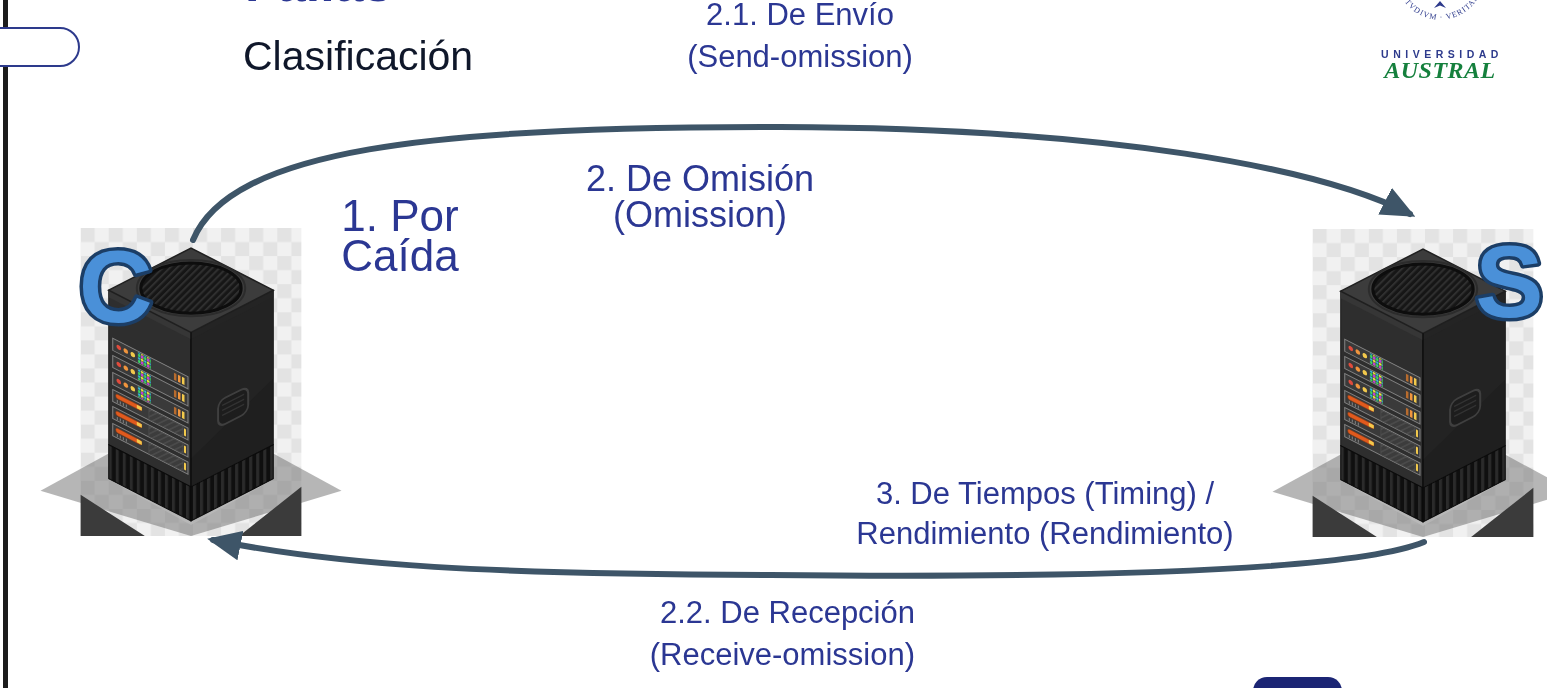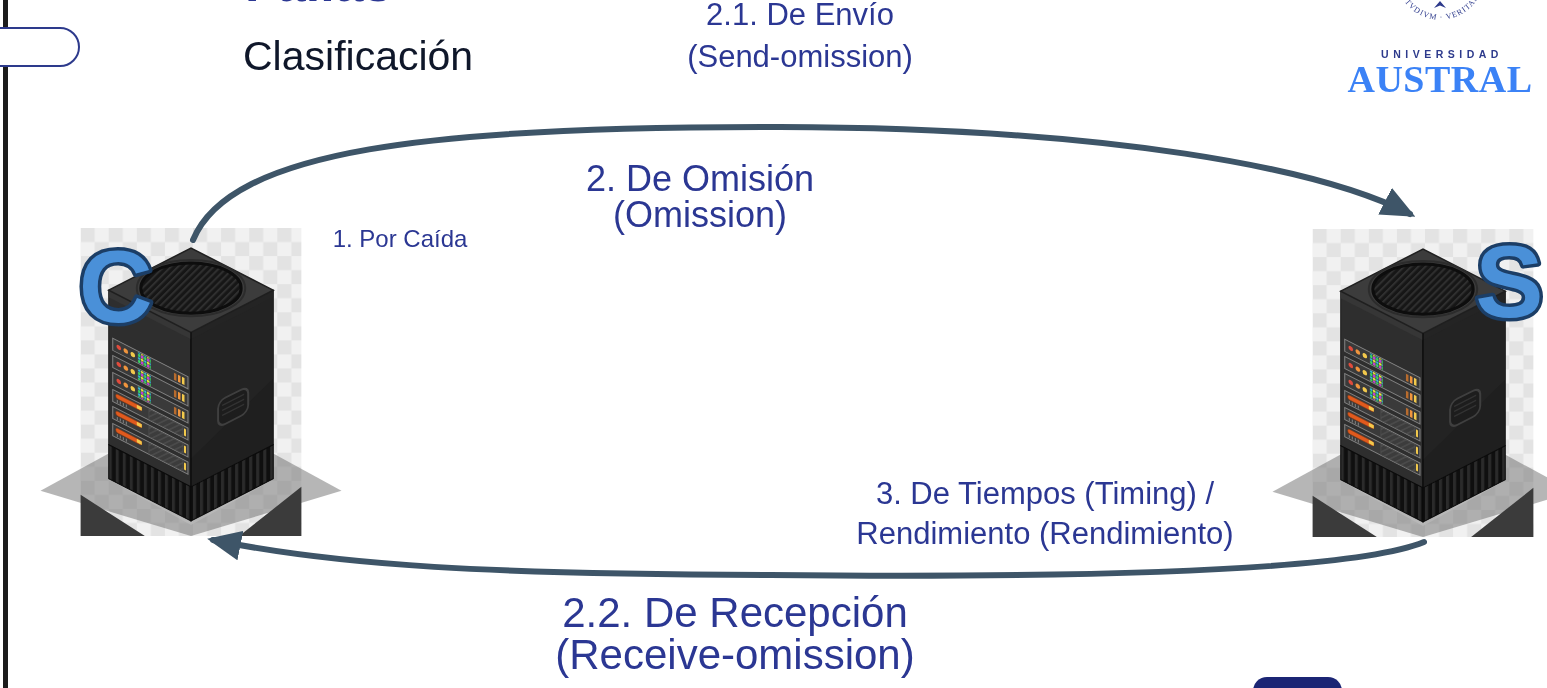--- a/index.html
+++ b/index.html
@@ -20,32 +20,32 @@
     color:#2B3793; white-space:nowrap;
   }
   .subtitle {
     left:243px; top:33px; font-size:41px; font-weight:400;
     color:#0f172a; white-space:nowrap;
   }
   
   .lbl { color:#2B3793; text-align:center; }
   .lbl-send    { left:620px; top:-6px;  width:360px; font-size:31px; line-height:42px; }
   .lbl-omis    { left:545px; top:161px; width:310px; font-size:36px; line-height:36px; }
-  .lbl-crash   { left:285px; top:196px; width:230px; font-size:24px; line-height:40px;margin-top:23px; }
+  .lbl-crash   { left:285px; top:196px; width:230px; font-size:44px; line-height:40px; }
   .lbl-timing  { left:830px; top:474px; width:430px; font-size:31px; line-height:40px; }
-  .lbl-receive { left:555px; top:592px; width:360px; font-size:42px; line-height:42px; }
+  .lbl-receive { left:555px; top:592px; width:360px; font-size:31px; line-height:42px;text-align:right; }
   
   .logo { left:1342px; top:0; width:196px; text-align:center; color:#2D3A8C; }
   .logo-university {
     margin-top:18px; font-size:10.5px; font-weight:700; letter-spacing:4.5px;
     text-indent:4px; color:#2D3A8C;
   }
   .logo-name {
-    margin-top:-3px; font-family:"Liberation Serif", serif; font-size:38px;
-    font-weight:700; letter-spacing:0.5px; color:#3b82f6;
+    margin-top:-3px; font-family:"Liberation Serif", serif; font-size:24px;
+    font-weight:700; letter-spacing:0.5px; color:#15803d;font-style:italic;
   }
   
   .server { width:222px; height:308px; }
   .server svg { overflow:visible; display:block; }
   .server-left  { left:80px;  top:228px; }
   .server-right { left:1312px; top:229px; }
   
   .arrows { left:0; top:0; width:1547px; height:688px; pointer-events:none; }
   
   .page-box {

